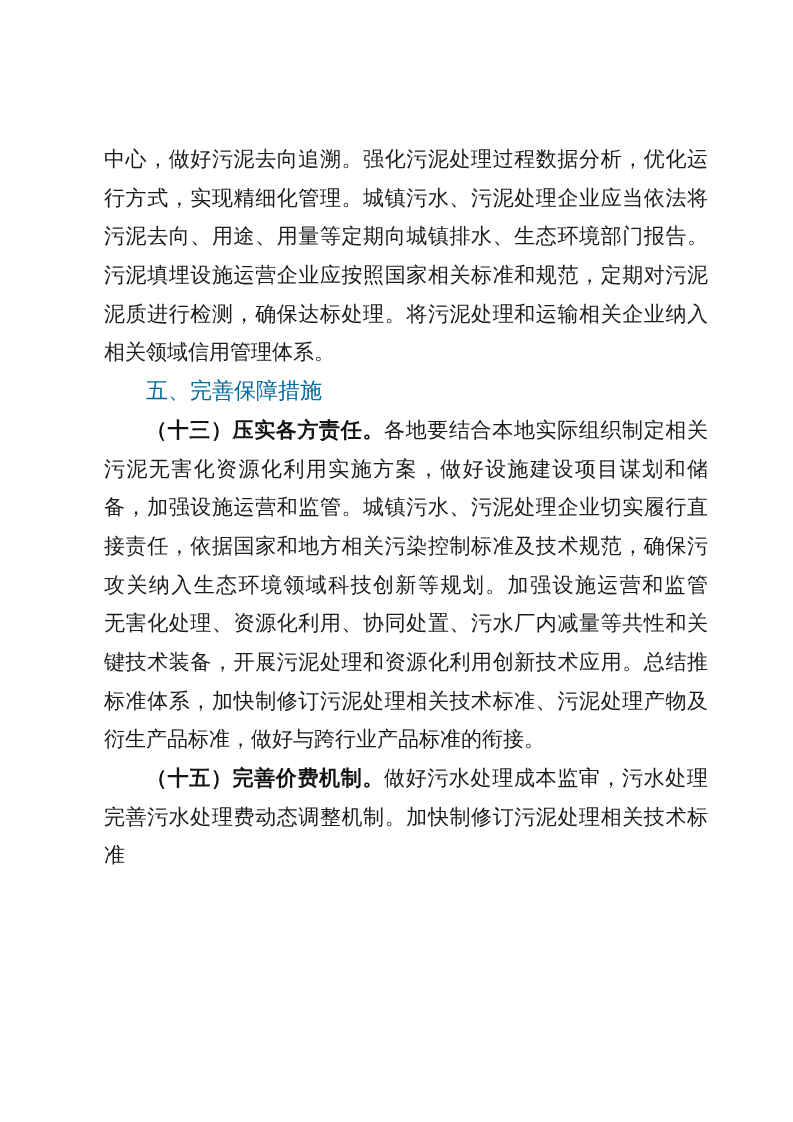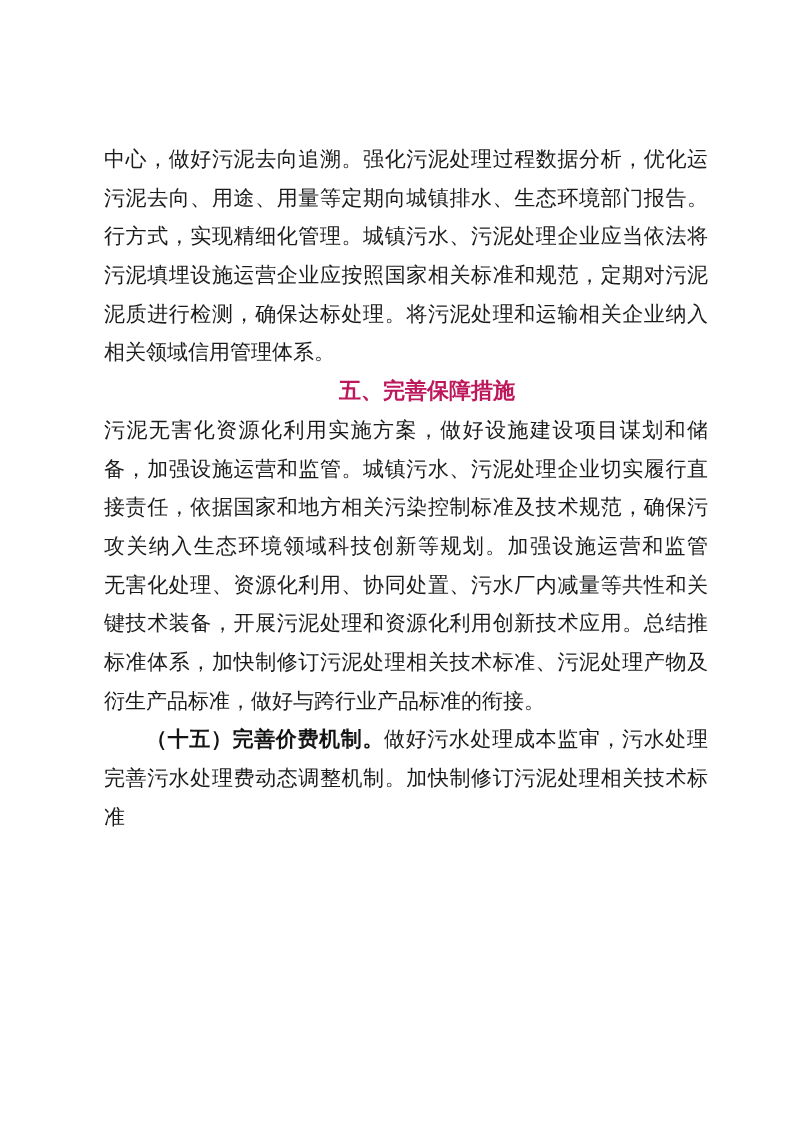--- a/index.html
+++ b/index.html
@@ -32,45 +32,45 @@
   .j {
     text-align: justify;
     text-align-last: justify;
     text-justify: inter-character;
   }
   .indent {
     text-indent: 42px;
   }
   .heading {
     font-family: "Liberation Sans", "DejaVu Sans", sans-serif;
-    font-weight: bold;
+    font-weight: normal;
     font-size: 22px;
-    color: #be185d;
-    text-align: center;
+    color: #0369a1;
   }
   .lead {
     font-weight: bold;
     color: #141414;
   }
 </style>
 </head>
 <body>
 
 <div class="page">
   <div class="doc">
 
     <div class="ln j">中心，做好污泥去向追溯。强化污泥处理过程数据分析，优化运</div>
+    <div class="ln j">行方式，实现精细化管理。城镇污水、污泥处理企业应当依法将</div>
     <div class="ln j">污泥去向、用途、用量等定期向城镇排水、生态环境部门报告。</div>
-    <div class="ln j">行方式，实现精细化管理。城镇污水、污泥处理企业应当依法将</div>
     <div class="ln j">污泥填埋设施运营企业应按照国家相关标准和规范，定期对污泥</div>
     <div class="ln j">泥质进行检测，确保达标处理。将污泥处理和运输相关企业纳入</div>
     <div class="ln">相关领域信用管理体系。</div>
 
     <div class="ln heading indent">五、完善保障措施</div>
 
+    <div class="ln j indent"><span class="lead">（十三）压实各方责任。</span><span>各地要结合本地实际组织制定相关</span></div>
     <div class="ln j">污泥无害化资源化利用实施方案，做好设施建设项目谋划和储</div>
     <div class="ln j">备，加强设施运营和监管。城镇污水、污泥处理企业切实履行直</div>
     <div class="ln j">接责任，依据国家和地方相关污染控制标准及技术规范，确保污</div>
 
     <div class="ln j">攻关纳入生态环境领域科技创新等规划。加强设施运营和监管</div>
     <div class="ln j">无害化处理、资源化利用、协同处置、污水厂内减量等共性和关</div>
     <div class="ln j">键技术装备，开展污泥处理和资源化利用创新技术应用。总结推</div>
     <div class="ln j">标准体系，加快制修订污泥处理相关技术标准、污泥处理产物及</div>
     <div class="ln">衍生产品标准，做好与跨行业产品标准的衔接。</div>
 

